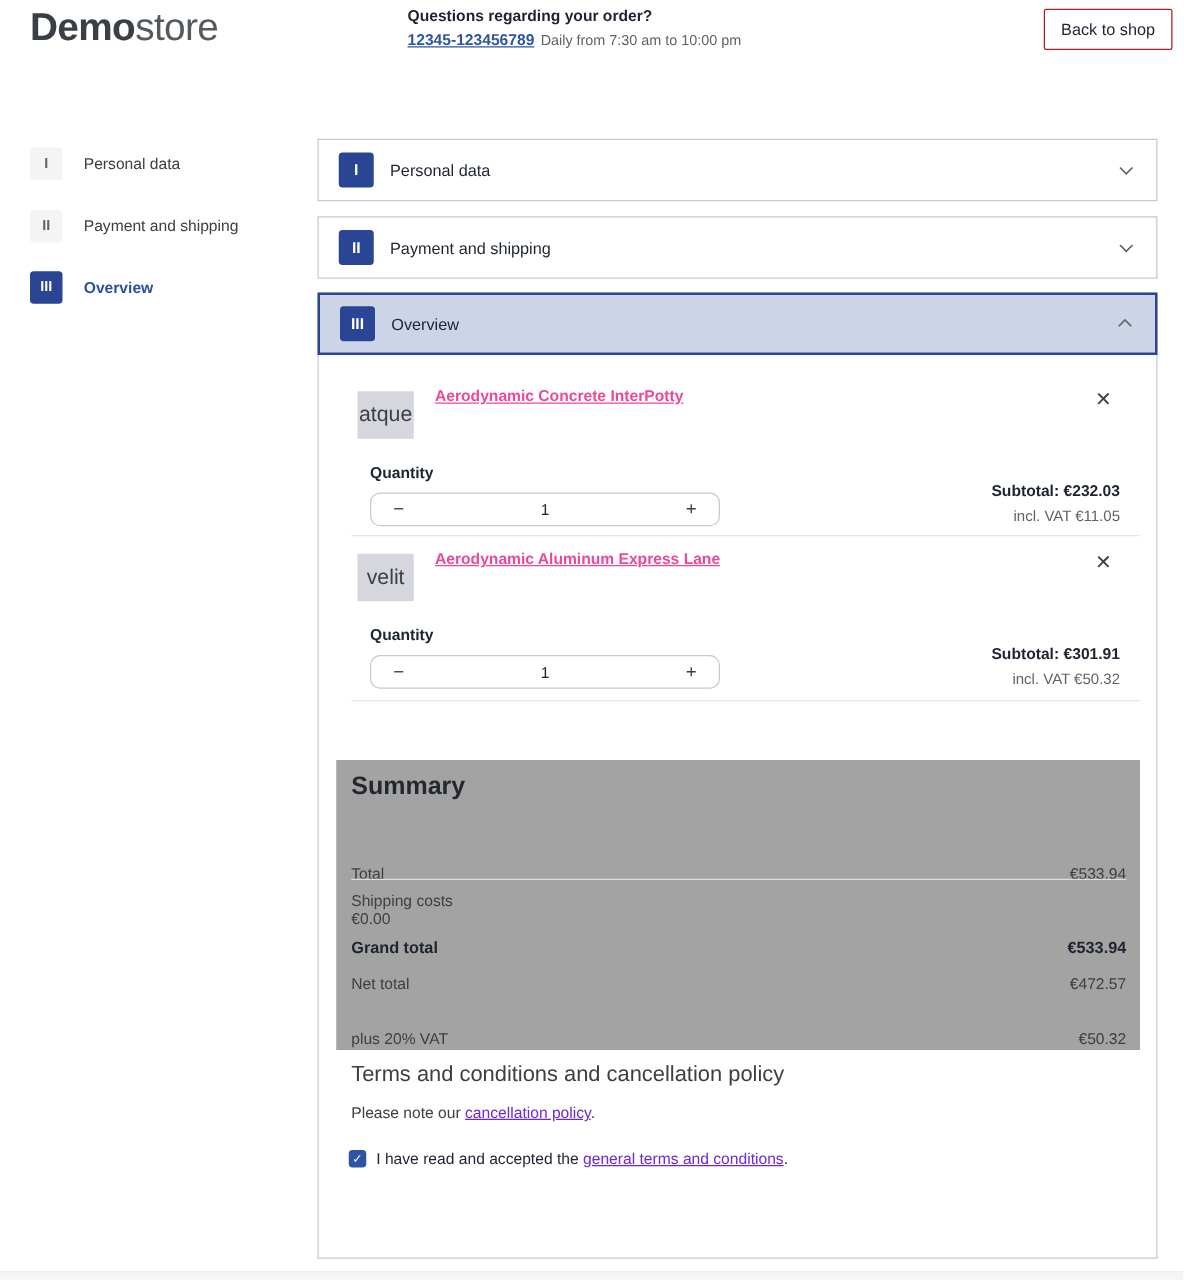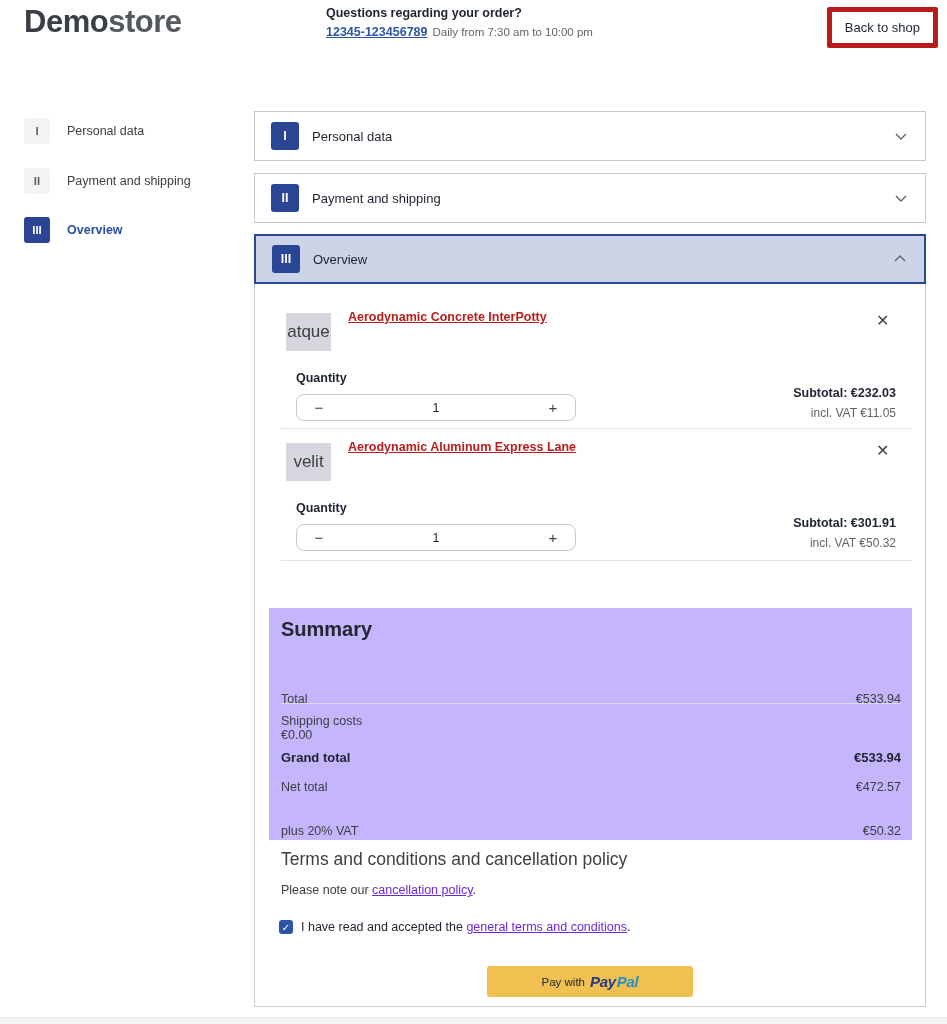--- a/index.html
+++ b/index.html
@@ -4,28 +4,28 @@
 <style>
   * { margin:0; padding:0; box-sizing:border-box; }
   html,body { background:#fff; }
   .page {
     position:relative; width:947px; height:1024px; background:#fff;
     font-family:"Liberation Sans", sans-serif; color:#1d2330; overflow:hidden;
   }
   
   .logo { position:absolute; left:24px; top:4px; font-size:31px; letter-spacing:-0.5px; cursor:pointer; }
   .logo .bold { font-weight:800; color:#3a3f45; }
-  .logo .light { font-weight:700; color:#54595f; }
+  .logo .light { font-weight:400; color:#54595f; }
   .contact { position:absolute; left:326px; top:6px; }
   .contact .q { font-weight:700; font-size:12.5px; color:#1d2330; }
   .contact .line2 { margin-top:5px; font-size:12.5px; display:flex; align-items:baseline; gap:5px; }
   .phone { color:#2e55a3; font-weight:700; text-decoration:underline; cursor:pointer; }
   .hours { color:#5f6368; font-size:11.5px; }
   .back-btn {
-    position:absolute; right:9px; top:7px; background:#fff; border:5px solid #b91c1c;
+    position:absolute; right:9px; top:7px; background:#fff; border:1px solid #b91c1c;
     border-radius:2px; padding:8px 13px; font-size:13px; font-weight:500; color:#1d2330;
     font-family:"Liberation Sans",sans-serif; cursor:pointer;
   }
   
   .step { position:absolute; left:24px; display:flex; align-items:center; gap:17px; cursor:pointer; }
   .step-badge {
     width:26px; height:26px; display:flex; align-items:center; justify-content:center;
     font-size:11.5px; font-weight:700; border-radius:3px; background:#f4f4f5; color:#5f6368;
   }
   .step-label { font-size:12.5px; color:#3c4043; }
@@ -47,39 +47,39 @@
   .panel-body {
     position:absolute; left:254px; top:284px; width:672px; height:723px;
     background:#fff; border:1px solid #c9ccd1; border-top:none;
   }
   .prod-img {
     position:absolute; left:31px; width:45px; height:38px; background:#d6d6de;
     display:flex; align-items:center; justify-content:center; font-size:17px; color:#3c4043;
     white-space:nowrap; overflow:visible;
   }
   .prod-title {
-    position:absolute; left:93px; font-size:12.5px; font-weight:700; color:#b91c1c;
+    position:absolute; left:93px; font-size:12.5px; font-weight:700; color:#ec4899;
     text-decoration:underline; cursor:pointer;
   }
   .close-x {
     position:absolute; left:621px; font-size:16px; color:#3f4349; cursor:pointer; line-height:1;
   }
   .qty-label { position:absolute; left:41px; font-size:12.5px; font-weight:700; color:#1d2330; }
   .stepper {
     position:absolute; left:41px; width:280px; height:27px; border:1px solid #c6c9ce; border-radius:8px;
     display:flex; align-items:center; font-size:13px; color:#3c4043; background:#fff;
   }
   .stepper .btn { width:44px; text-align:center; cursor:pointer; font-size:15px; color:#3c4043; }
   .stepper .val { flex:1; text-align:center; font-size:12.5px; color:#1d2330; cursor:text; }
   .subtotal { position:absolute; right:29px; font-size:12.5px; font-weight:700; color:#1d2330; text-align:center; }
   .vat-note { position:absolute; right:29px; font-size:12px; color:#5f6368; text-align:right; }
   .sep { position:absolute; left:26px; width:631px; height:1px; background:#e4e5e8; }
   
   .summary {
-    position:absolute; left:14px; top:324px; width:643px; height:232px; background:#c4b5fd;
+    position:absolute; left:14px; top:324px; width:643px; height:232px; background:#a3a3a3;
   }
   .summary-title { position:absolute; left:12px; top:10px; font-size:20px; font-weight:700; color:#23272e; }
   .sumrow {
     position:absolute; left:12px; right:11px; display:flex; justify-content:space-between;
     font-size:12.5px; color:#3c4043;margin-top:37px;
   }
   .sumrow.bold { font-size:13px; font-weight:700; color:#1d2330; }
   .sum-div { position:absolute; left:12px; right:11px; top:95px; height:1px; background:#d9dbdf; }
   
   .terms-title { position:absolute; left:26px; top:565px; font-size:17.5px; color:#3c4043; }
@@ -224,21 +224,16 @@
 
     <div class="terms-title">Terms and conditions and cancellation policy</div>
     <div class="terms-note">
       <span>Please note our </span><span class="inline-link">cancellation policy</span><span>.</span>
     </div>
     <div class="chk-row">
       <span class="checkbox">✓</span>
       <span><span>I have read and accepted the </span><span class="inline-link">general terms and conditions</span><span>.</span></span>
     </div>
 
-    <button class="paypal-btn">
-      <span class="prefix">Pay with</span>
-      <span class="brand b1">Pay</span>
-      <span class="brand b2">Pal</span>
-    </button>
   </div>
 
   <div class="footer-strip"></div>
 </div>
 
 </body></html>

